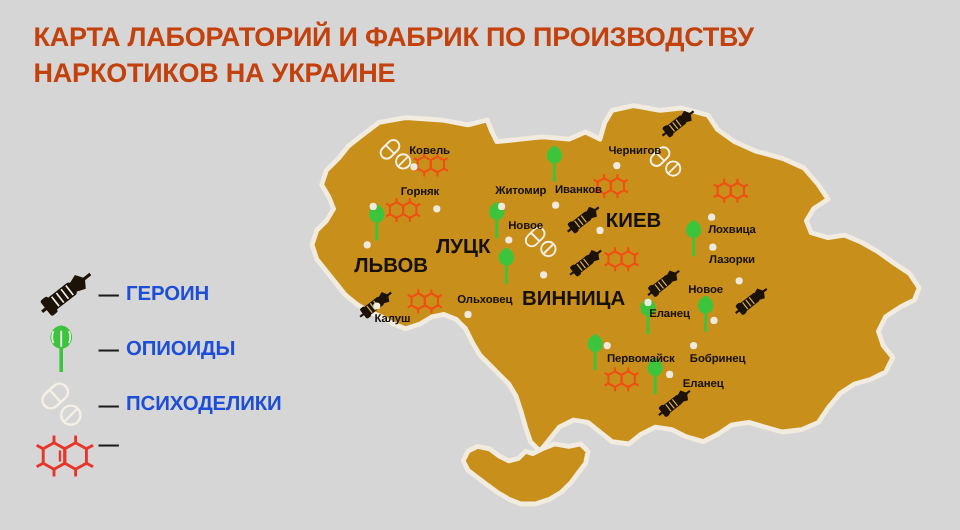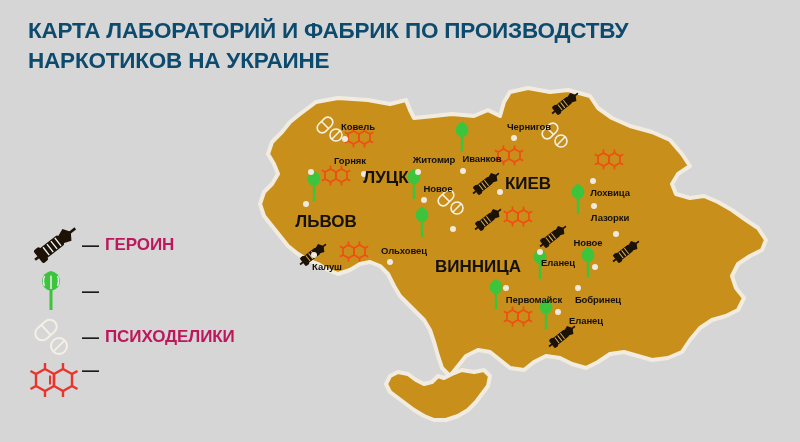--- a/index.html
+++ b/index.html
@@ -16,21 +16,21 @@
 
   
   #title {
     position: absolute;
     left: 28px; top: 16px;
     width: 640px;
     font-size: 22.5px;
     font-weight: bold;
     line-height: 1.32;
     letter-spacing: -0.2px;
-    color: #0c4a6e;
+    color: #c2410c;
     text-transform: uppercase;
     white-space: pre-line;
   }
 
   
   #legend {
     position: absolute;
     left: 26px; top: 222px;
     width: 240px;
   }
@@ -47,21 +47,21 @@
   }
   .legend-icon svg { position: absolute; left: 0; top: 0; }
   .legend-dash {
     color: #1b1b1b;
     font-size: 17px;
     font-weight: bold;
     margin-right: 6px;
     line-height: 1;
   }
   .legend-label {
-    color: #be185d;
+    color: #1d4ed8;
     font-size: 17px;
     font-weight: bold;
     line-height: 1.12;
     letter-spacing: -0.1px;
     white-space: pre-line;
     text-transform: uppercase;
   }
   #legend .legend-row:nth-child(4) { height: 56px; align-items: flex-start; }
   #legend .legend-row:nth-child(4) .legend-icon { margin-top: 2px; }
   #legend .legend-row:nth-child(4) .legend-dash { margin-top: 2px; }
@@ -137,20 +137,21 @@
             <line x1="25" y1="18" x2="25" y2="42" stroke-width="3"></line>
             <ellipse cx="25" cy="13" rx="9" ry="9.5" fill="#3cc43c" stroke="none"></ellipse>
             <path d="M25 5 L25 21" stroke="#e8e8e8" stroke-width="1.6"></path>
             <path d="M18.5 8 Q16.5 13 18.5 18" stroke="#e8e8e8" stroke-width="1.5"></path>
             <path d="M31.5 8 Q33.5 13 31.5 18" stroke="#e8e8e8" stroke-width="1.5"></path>
             <ellipse cx="25" cy="5.5" rx="3" ry="2.2" fill="#3cc43c" stroke="none"></ellipse>
           </g>
         </svg>
       </div>
       <span class="legend-dash">—</span>
+      <span class="legend-label">ОПИОИДЫ</span>
     </div>
 
     <div class="legend-row">
       <div class="legend-icon">
         <svg width="56" height="46" viewBox="0 0 56 46">
           <g fill="none" stroke="#f5f0e6" stroke-width="2">
             <g transform="translate(20,16) rotate(-42) translate(-20,-16)">
               <rect x="8" y="9" width="24" height="14" rx="7"></rect>
               <line x1="20" y1="9" x2="20" y2="23"></line>
             </g>
@@ -535,20 +536,20 @@
         <div class="mlabel small" style="left: 200px; top: 114px;">Новое</div>
         <div class="mlabel small" style="left: 372px; top: 118px;">Лохвица</div>
         <div class="mlabel small" style="left: 372px; top: 143px;">Лазорки</div>
         <div class="mlabel small" style="left: 350px; top: 168px;">Новое</div>
         <div class="mlabel small" style="left: 320px; top: 188px;">Еланец</div>
         <div class="mlabel small" style="left: 166px; top: 176px;">Ольховец</div>
         <div class="mlabel small" style="left: 89px; top: 192px;">Калуш</div>
         <div class="mlabel small" style="left: 296px; top: 225px;">Первомайск</div>
         <div class="mlabel small" style="left: 360px; top: 225px;">Бобринец</div>
         <div class="mlabel small" style="left: 348px; top: 246px;">Еланец</div>
-        <div class="mlabel big" style="left: 148px; top: 104px;">ЛУЦК</div>
+        <div class="mlabel big" style="left: 148px; top: 132px;">ЛУЦК</div>
         <div class="mlabel big" style="left: 88px; top: 148px;">ЛЬВОВ</div>
         <div class="mlabel big" style="left: 290px; top: 110px;">КИЕВ</div>
-        <div class="mlabel big" style="left: 240px; top: 175px; margin-top: 18px;">ВИННИЦА</div>
+        <div class="mlabel big" style="left: 240px; top: 175px;">ВИННИЦА</div>
       </div>
   </div>
 
 </div>
 
 </body></html>

